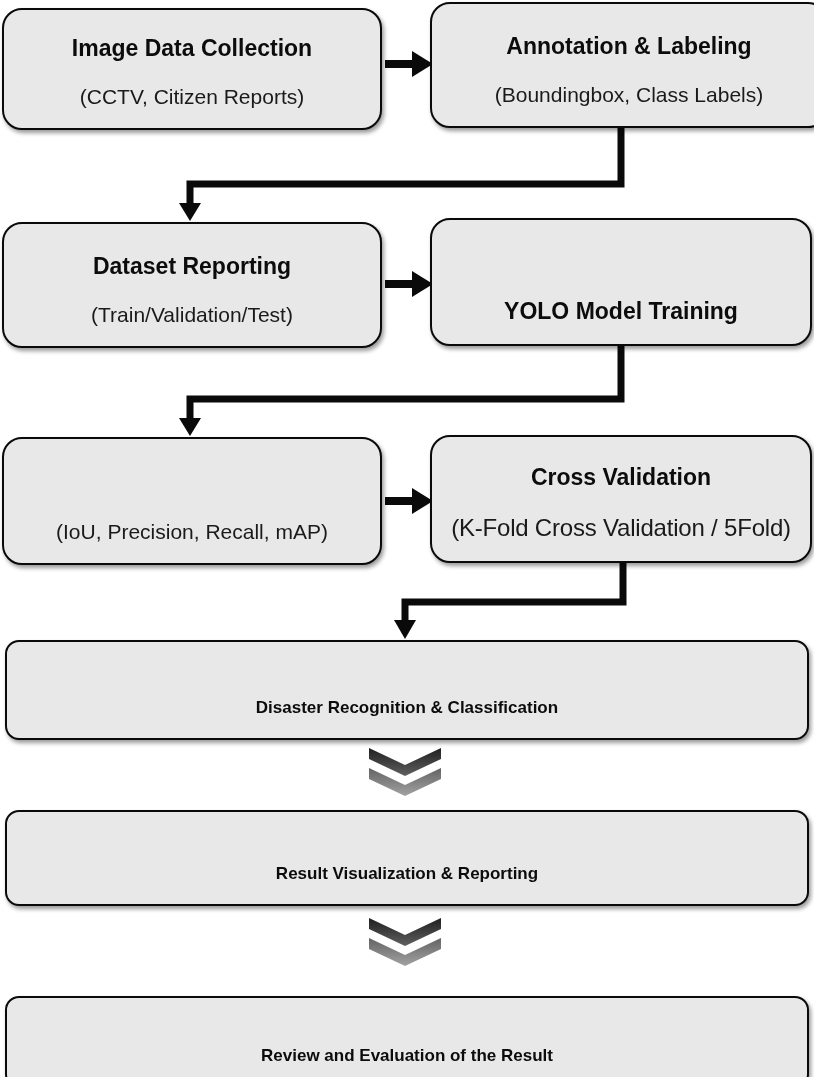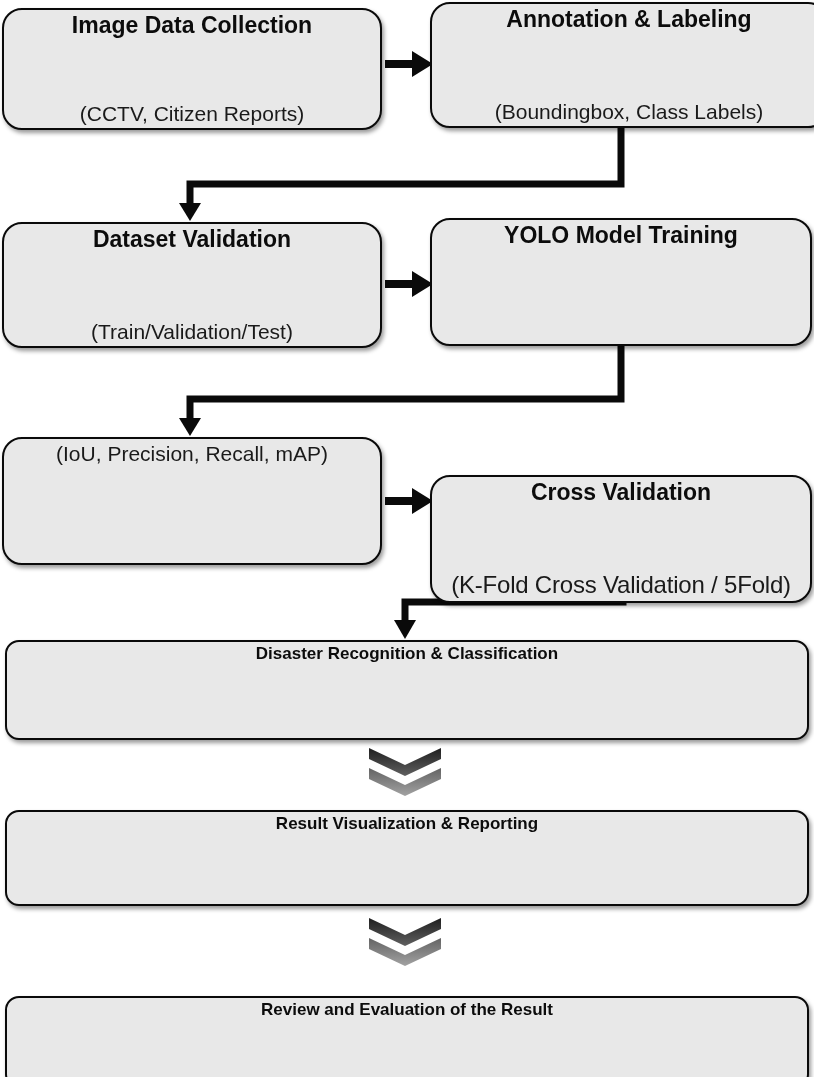--- a/index.html
+++ b/index.html
@@ -17,25 +17,25 @@
   }
   .flow-box {
     position: absolute;
     box-sizing: border-box;
     background: #e8e8e8;
     border: 2px solid #0a0a0a;
     border-radius: 20px;
     display: flex;
     flex-direction: column;
     align-items: center;
-    justify-content: space-between;
+    justify-content: flex-end;
     text-align: center;
     gap: 24px;
     box-shadow: 2px 3px 4px rgba(0,0,0,0.40);
-    padding: 3px 6px;
+    padding: 20px 6px;
   }
   .flow-box.wide {
     border-radius: 14px;
     gap: 0;
   }
   .box-title {
     font-weight: bold;
     font-size: 23px;
     color: #0c0c0c;
     line-height: 1.1;
@@ -106,33 +106,33 @@
     <div class="box-title">Image Data Collection</div>
     <div class="box-sub">(CCTV, Citizen Reports)</div>
   </div>
 
   <div class="flow-box" style="left:430px; top:2px; width:398px; height:126px;">
     <div class="box-title">Annotation &amp; Labeling</div>
     <div class="box-sub">(Boundingbox, Class Labels)</div>
   </div>
 
   <div class="flow-box" style="left:2px; top:222px; width:380px; height:126px;">
-    <div class="box-title">Dataset Validation</div>
+    <div class="box-title">Dataset Reporting</div>
     <div class="box-sub">(Train/Validation/Test)</div>
   </div>
 
   <div class="flow-box" style="left:430px; top:218px; width:382px; height:128px;">
     <div class="box-title">YOLO Model Training</div>
   </div>
 
   <div class="flow-box" style="left:2px; top:437px; width:380px; height:128px;">
     <div class="box-sub">(IoU, Precision, Recall, mAP)</div>
   </div>
 
-  <div class="flow-box" style="left:430px; top:435px; width:382px; height:128px;margin-top:40px;">
+  <div class="flow-box" style="left:430px; top:435px; width:382px; height:128px;">
     <div class="box-title">Cross Validation</div>
     <div class="box-sub tight">(K-Fold Cross Validation / 5Fold)</div>
   </div>
 
   <div class="flow-box wide" style="left:5px; top:640px; width:804px; height:100px;">
     <div class="box-title">Disaster Recognition &amp; Classification</div>
   </div>
 
   <svg class="chevron" style="left:367px; top:748px;" width="76" height="48" viewBox="0 0 76 48">
     <defs>

